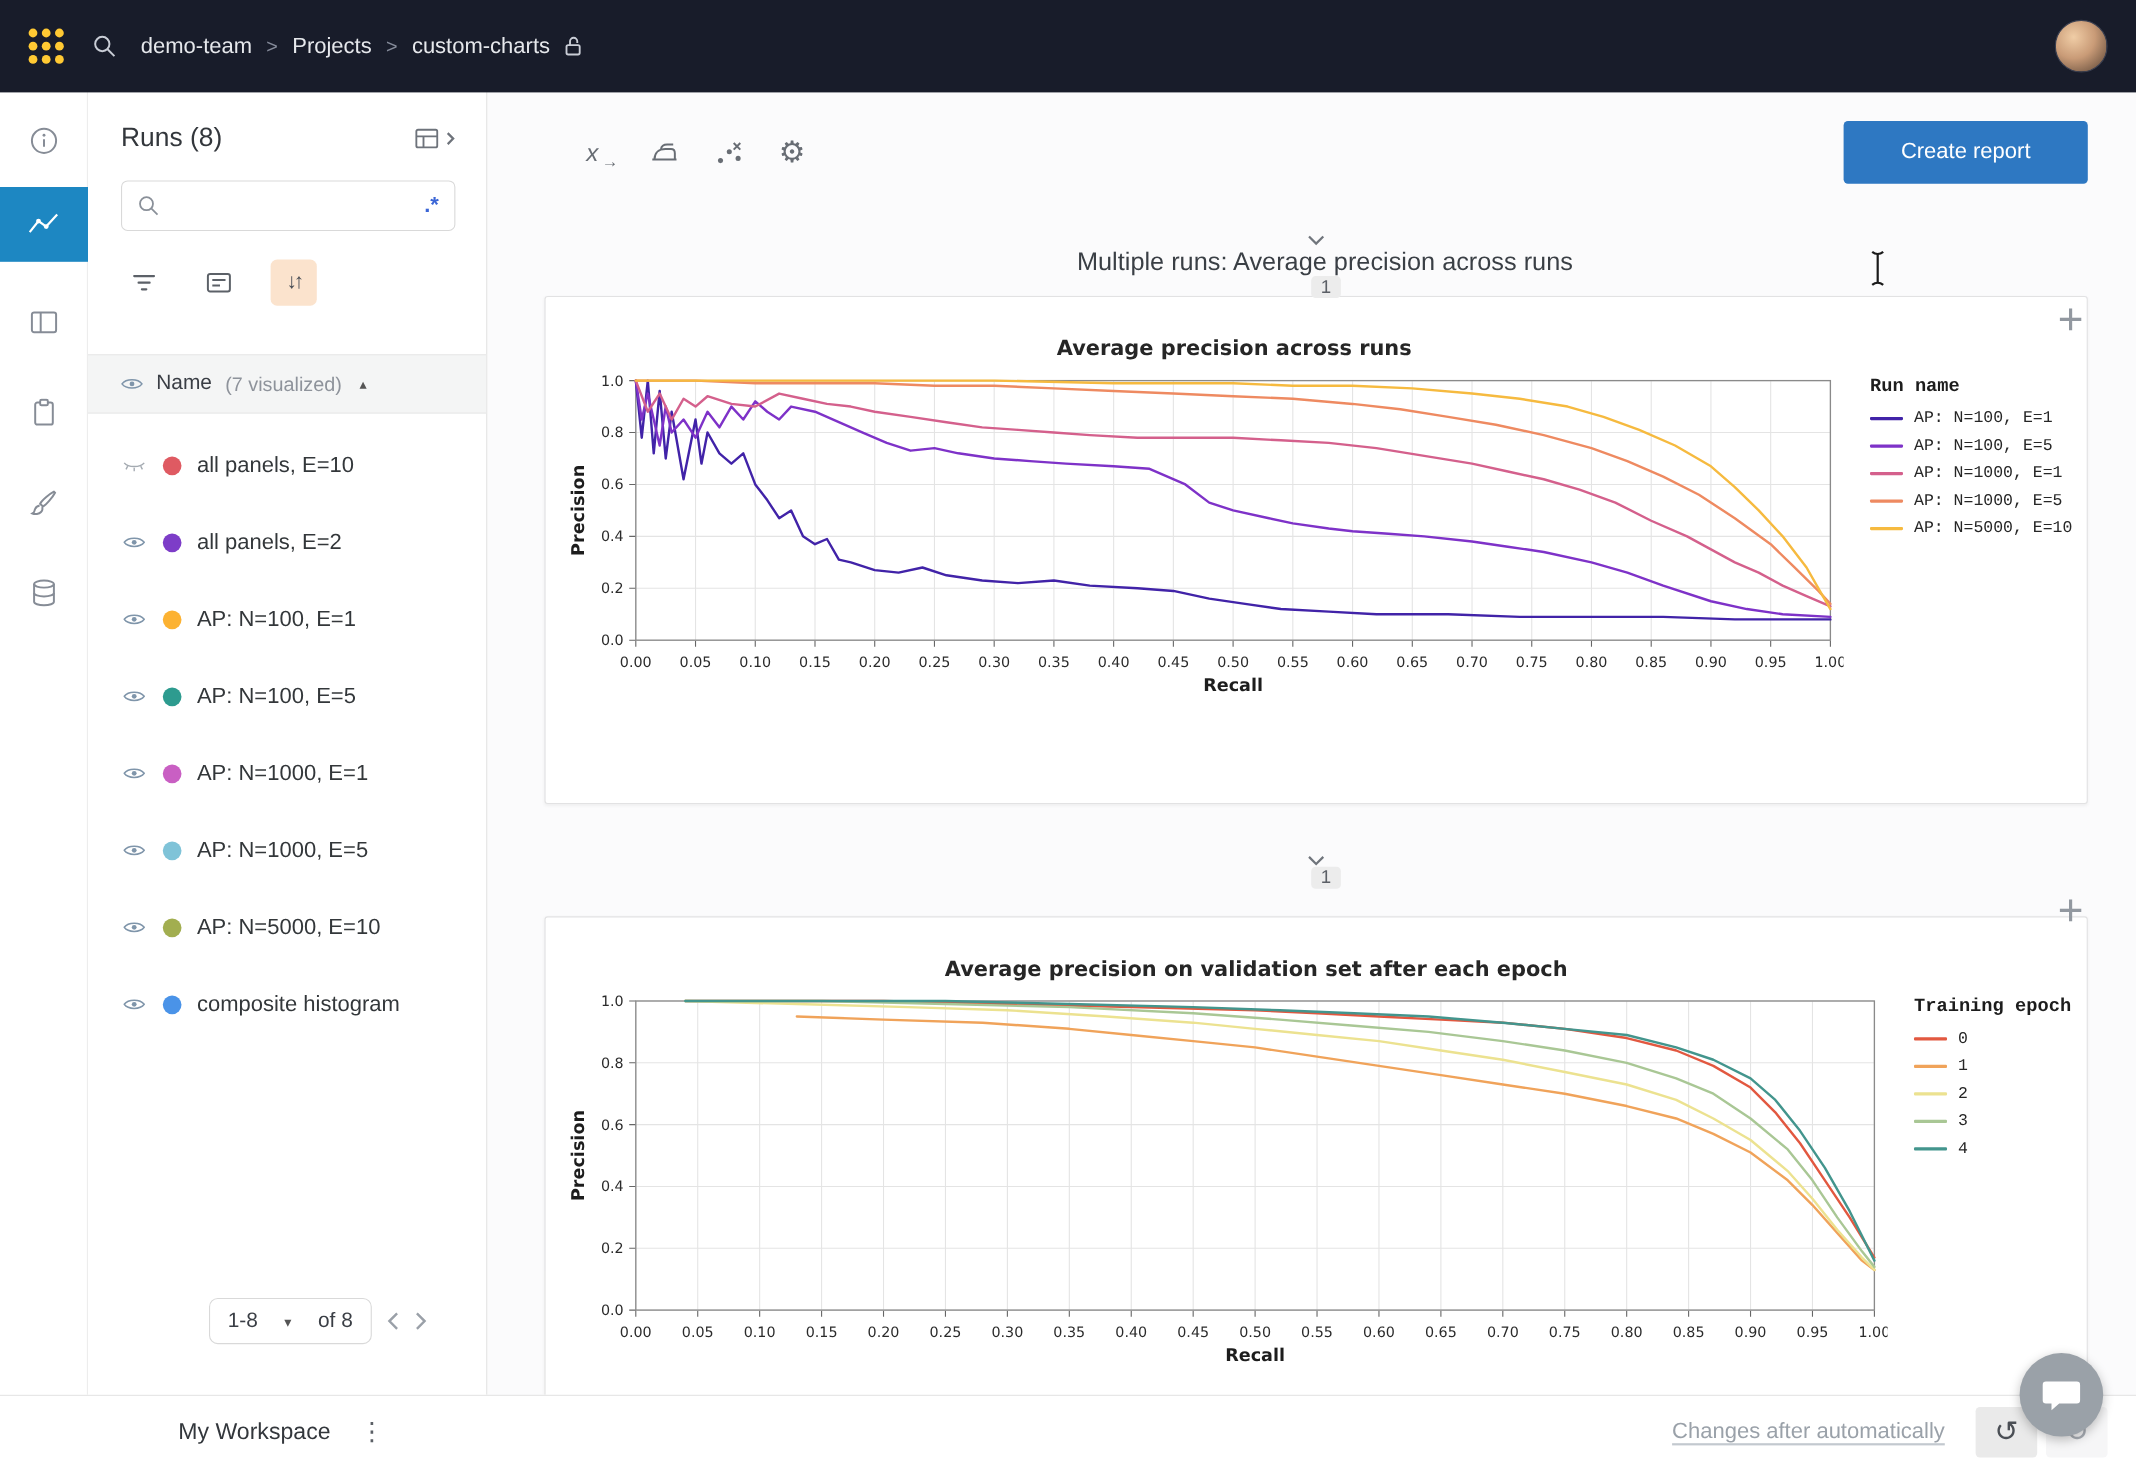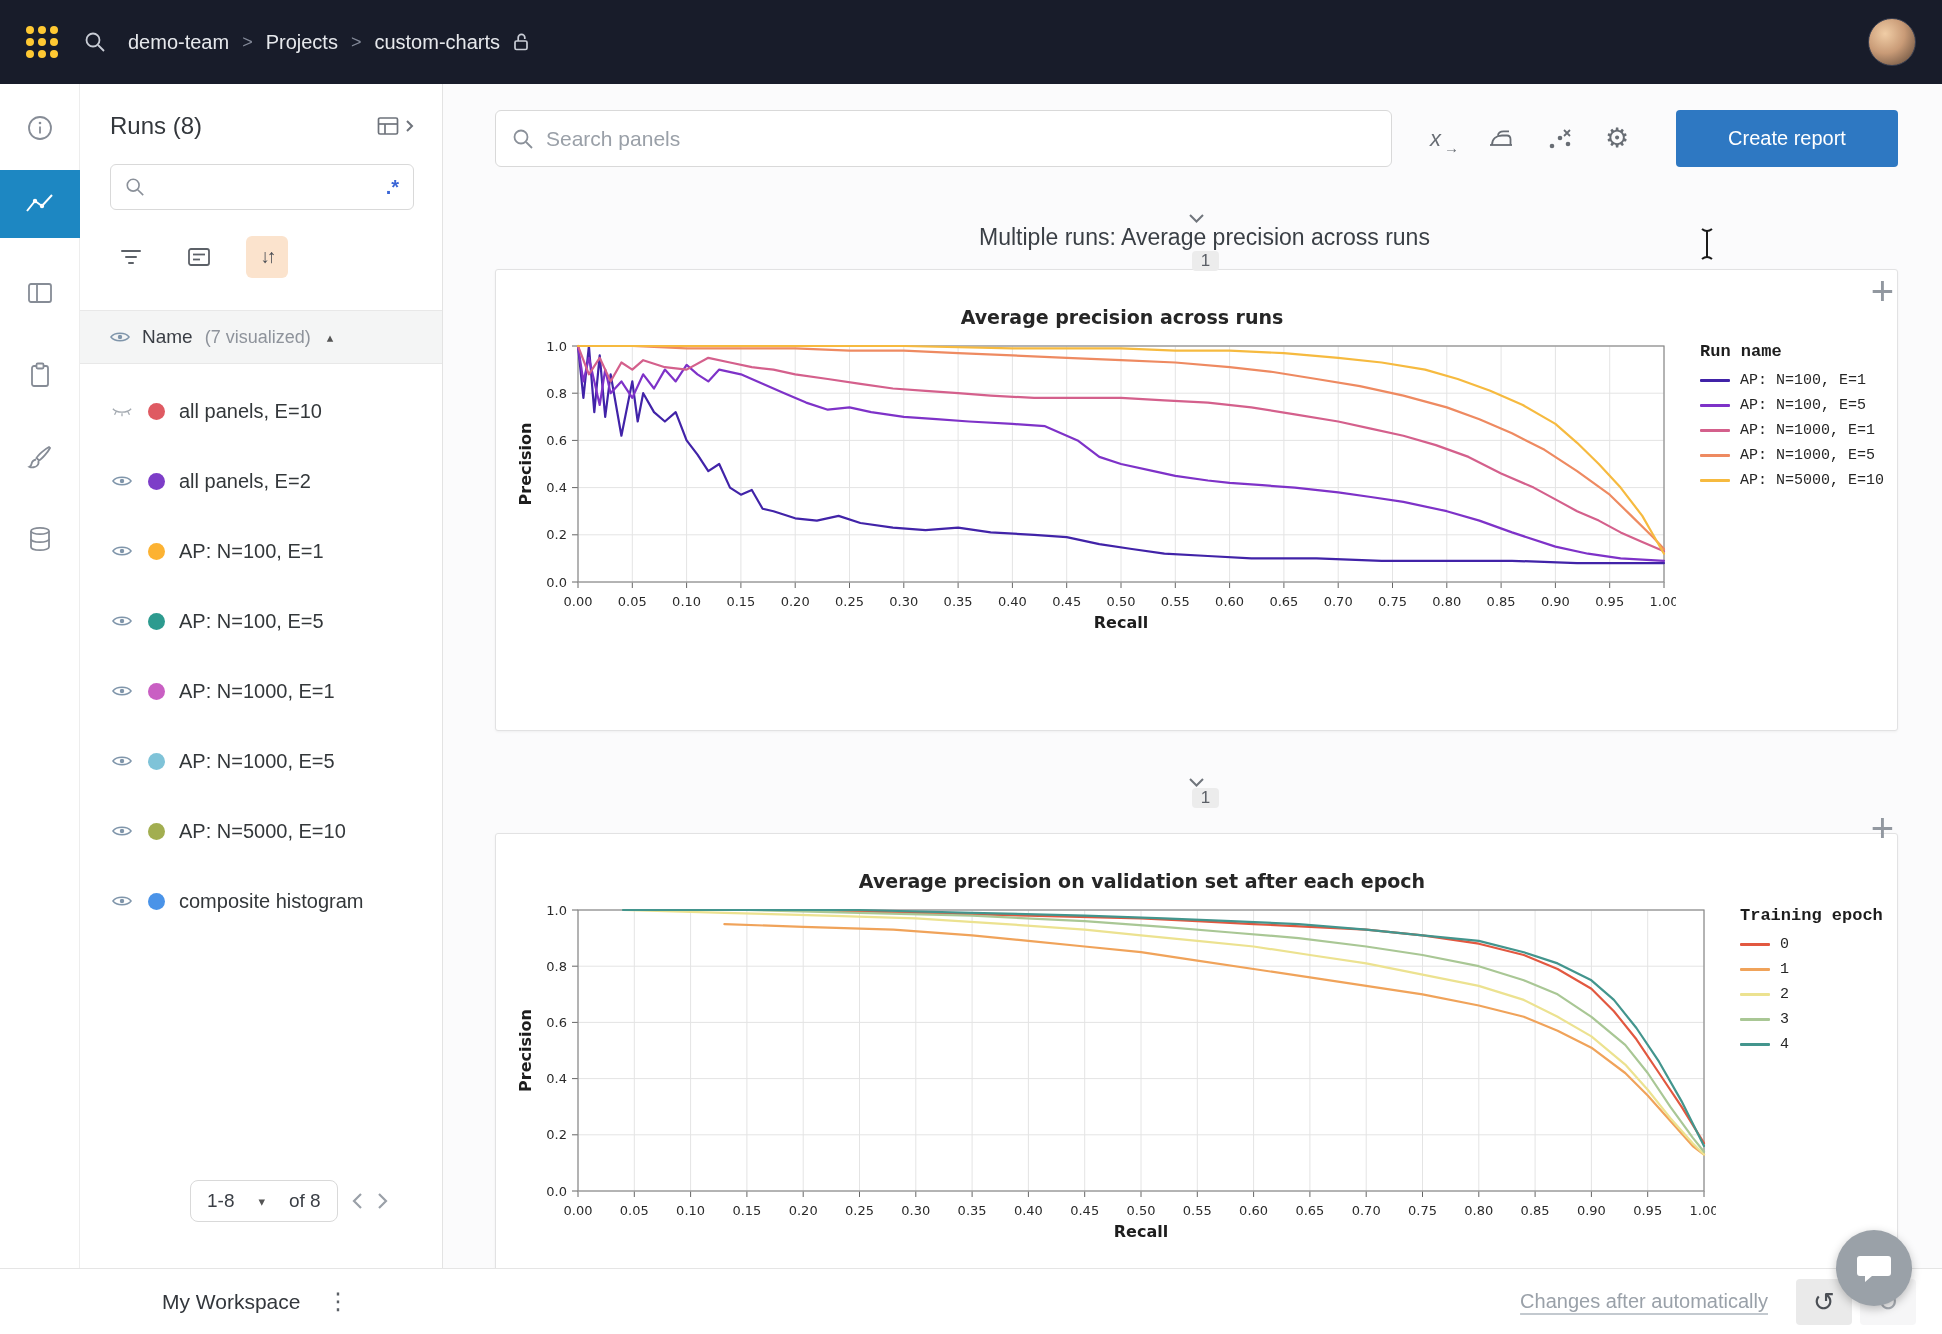--- a/index.html
+++ b/index.html
@@ -37,21 +37,21 @@
               gap:6px; color:#6e737b; cursor:pointer; }
   .runs-search { display:flex; align-items:center; gap:10px; margin:24px 28px 0 30px; height:46px;
                  border:1px solid #d9d9d9; border-radius:6px; background:#fff; padding:0 14px; color:#8a9099; }
   .runs-search input { flex:1; border:none; outline:none; font-size:19px; min-width:0; }
   .regex-btn { background:none; border:none; color:#3b66d6; font-size:20px; font-weight:bold; cursor:pointer; }
   .runs-tools { display:flex; gap:26px; margin:26px 0 0 30px; }
   .tool-btn { width:42px; height:42px; border:none; border-radius:6px; background:transparent;
               display:flex; align-items:center; justify-content:center; color:#5c6168; cursor:pointer; }
   .tool-btn.active { background:#fbe3cd; }
   .tool-btn .sort-glyph { font-size:19px; letter-spacing:-3px; color:#4a4e55; }
-  .runs-colhead { display:flex; align-items:center; gap:12px; margin-top:32px; height:54px;
+  .runs-colhead { display:flex; align-items:center; gap:12px; margin-top:44px; height:54px;
                   background:#f4f5f5; border-top:1px solid #e8e8e8; border-bottom:1px solid #e8e8e8;
                   padding-left:30px; cursor:pointer; }
   .colhead-name { font-size:19px; color:#3a3e45; }
   .colhead-vis { font-size:18px; color:#8e939b; }
   .caret-up { font-size:13px; color:#555; margin-left:4px; }
   .runs-list { margin-top:12px; }
   .run-row { display:flex; align-items:center; gap:14px; height:70px; padding-left:30px; cursor:pointer; }
   .run-eye { width:24px; display:flex; justify-content:center; cursor:pointer; }
   .run-dot { width:17px; height:17px; border-radius:50%; flex:none; }
   .run-label { font-size:20px; color:#33373a; }
@@ -347,27 +347,20 @@
       <button class="pager-arrow">
         <svg width="11" height="18" viewBox="0 0 11 18" fill="none" stroke="currentColor" stroke-width="2.2">
             <polyline points="2,2 9,9 2,16"></polyline>
           </svg>
       </button>
     </div>
   </aside>
 
   <main class="main">
     <div class="main-header">
-      <div class="panel-search">
-        <svg width="22" height="22" viewBox="0 0 22 22">
-            <circle cx="9" cy="9" r="6.5" fill="none" stroke="currentColor" stroke-width="1.8"></circle>
-            <line x1="14" y1="14" x2="20" y2="20" stroke="currentColor" stroke-width="1.8"></line>
-          </svg>
-        <input type="text" placeholder="Search panels" style="">
-      </div>
       <div class="hdr-icons">
         <button class="hdr-icon">
           <span class="xaxis-glyph"><span>x</span><span class="arr">→</span></span>
         </button>
         <button class="hdr-icon">
           <svg width="28" height="22" viewBox="0 0 28 22" fill="none" stroke="currentColor" stroke-width="1.8">
               <path d="M3 17 h22"></path>
               <path d="M5 17 c0-6.5 4.5-9.5 10-9.5 h5 c2.2 0 3.5 1.6 3.5 3.8 V17"></path>
               <path d="M11 7.5 c0-2.6 2.2-4.2 5.5-4.2 h5.5"></path>
             </svg>

